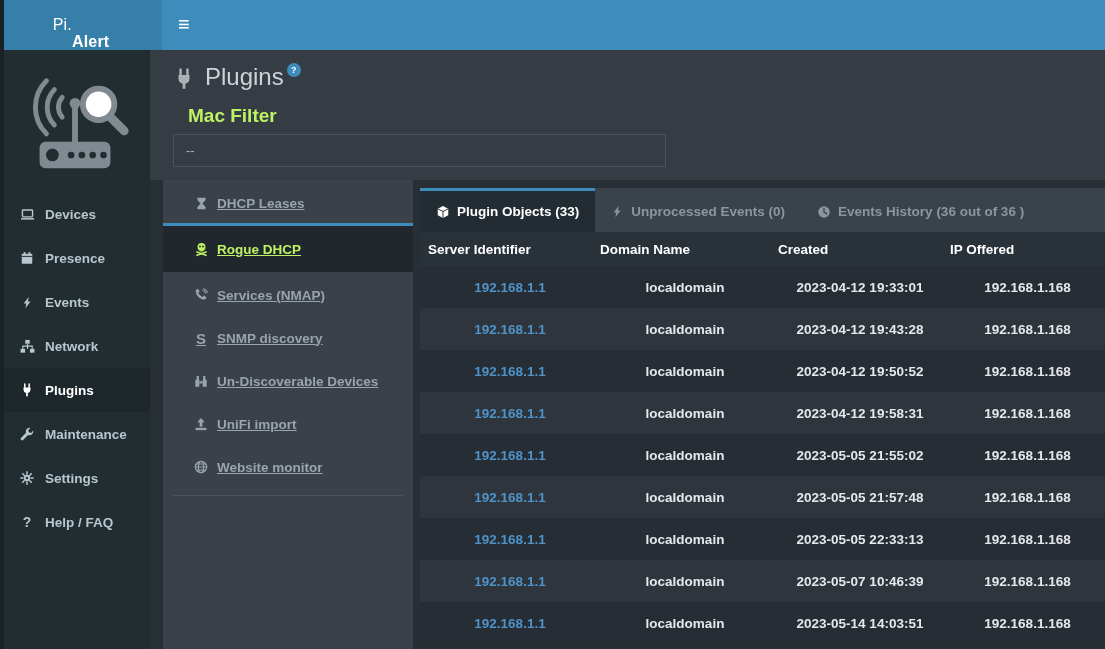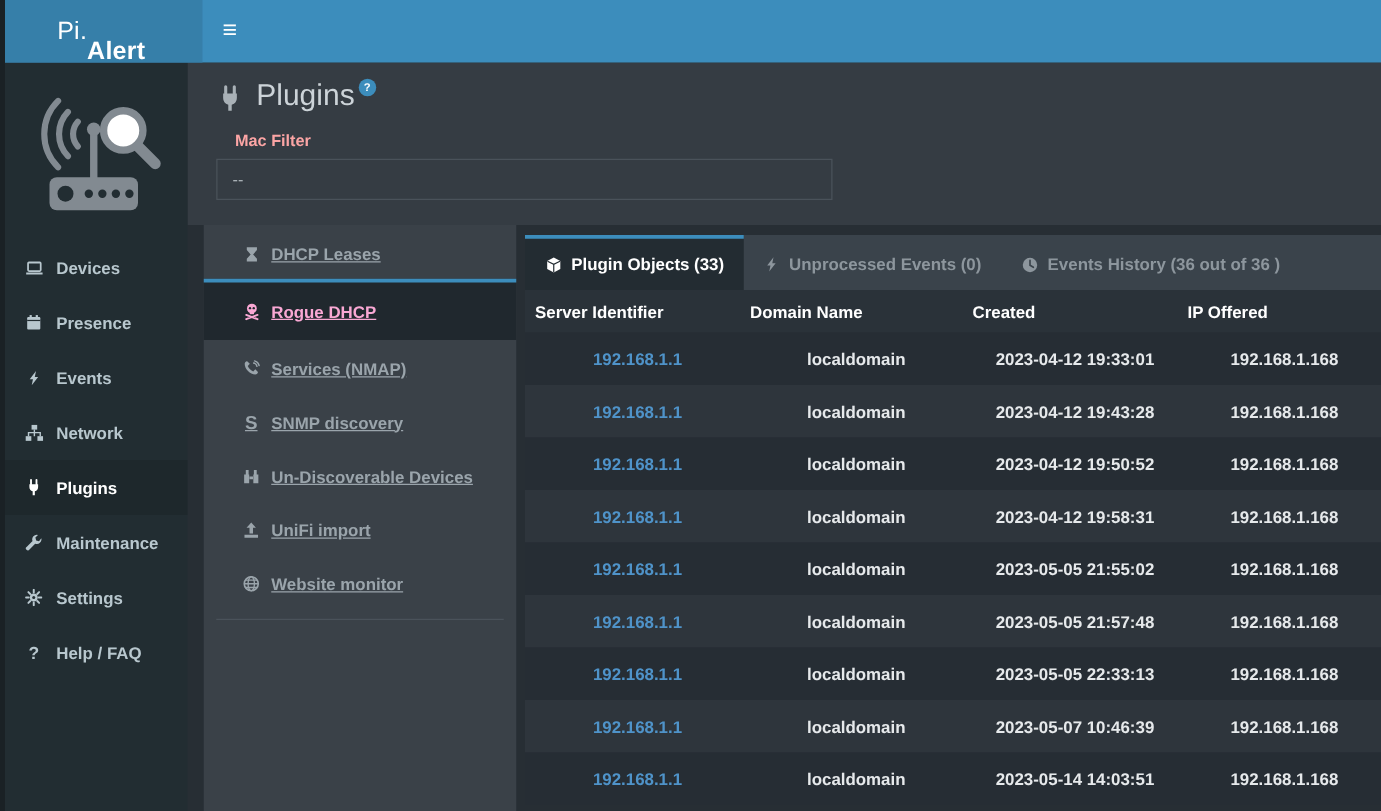--- a/index.html
+++ b/index.html
@@ -6,21 +6,21 @@
   html,body { width:1105px; height:649px; overflow:hidden; }
   body {
     position:relative;
     background:#272e34;
     font-family:"Liberation Sans", sans-serif;
     -webkit-font-smoothing:antialiased;
   }
 
   
   .header { position:absolute; top:0; left:0; right:0; height:50px; display:flex; background:#3c8dbc; z-index:5; }
-  .brand { width:162px; height:50px; background:#367fa9; color:#fff; display:flex; align-items:center; justify-content:center; font-size:20px; letter-spacing:.2px; cursor:pointer; }
+  .brand { width:162px; height:50px; background:#367fa9; color:#fff; display:flex; align-items:center; justify-content:center; font-size:16px; letter-spacing:.2px; cursor:pointer; }
   .brand .thin { font-weight:400; }
   .brand .bold { font-weight:700;margin-top:33px; }
   .navbar { flex:1; display:flex; align-items:center; }
   .hamburger { color:#fff; font-size:20px; padding:11px 18px 13px 16px; cursor:pointer; line-height:1; }
 
   
   .screen-edge { position:absolute; left:0; top:0; bottom:0; width:4px; background:#1a2125; z-index:9; }
 
   
   .sidebar { position:absolute; top:50px; left:0; bottom:0; width:150px; background:#222d32; z-index:4; }
@@ -29,28 +29,28 @@
   .sb-item { display:flex; align-items:center; height:44px; padding-left:13px; border-left:3px solid transparent; color:#b8c7ce; font-size:13.5px; font-weight:600; cursor:pointer; }
   .sb-item.active { background:#1e282c; border-left-color:#3c8dbc; color:#fff; }
   .sb-item .icon { width:22px; margin-right:7px; display:inline-flex; justify-content:center; align-items:center; }
 
   
   .content-top { position:absolute; left:150px; right:0; top:50px; height:130px; background:#353c43; }
   .page-title { display:flex; align-items:flex-start; margin:13px 0 0 23px; color:#ccd3d8; }
   .page-title .title-icon { margin:5px 10px 0 0; display:inline-flex; color:#a9b1b7; }
   .page-title .title-text { font-size:24px; font-weight:400; line-height:1.2; }
   .badge-q { width:14px; height:14px; background:#3c8dbc; border-radius:50%; color:#fff; font-size:9px; font-weight:700; display:flex; align-items:center; justify-content:center; margin:0 0 0 3px; cursor:pointer; }
-  .filter-label { margin:13px 0 7px 38px; color:#fca5a5; font-size:13px; font-weight:700; }
+  .filter-label { margin:13px 0 7px 38px; color:#bef264; font-size:19px; font-weight:700; }
   .filter-input { display:block; margin-left:23px; width:493px; height:33px; border:1px solid #4a525a; background:transparent; color:#aeb6bb; font-size:13px; padding:0 12px; font-family:"Liberation Sans", sans-serif; outline:none; }
 
   
   .nav-panel { position:absolute; left:163px; top:180px; bottom:0; width:250px; background:#3a4148; }
   .np-item { display:flex; align-items:center; height:43px; padding-left:28px; color:#9aa4ab; font-size:13.5px; font-weight:600; cursor:pointer; border-top:3px solid transparent;text-decoration:underline; }
   .np-item .icon { width:20px; margin-right:6px; display:inline-flex; justify-content:center; align-items:center; }
-  .np-item.active { height:49px; background:#20282e; color:#f9a8d4; border-top-color:#3c8dbc;text-align:center; }
+  .np-item.active { height:49px; background:#20282e; color:#bef264; border-top-color:#3c8dbc;text-align:center; }
   .np-divider { border-top:1px solid #4a525a; margin:8px 10px 0 10px; }
 
   
   .main-panel { position:absolute; left:420px; right:0; top:188px; bottom:0; }
   .tabbar { display:flex; background:#3a434b; height:44px; }
   .tab { display:flex; align-items:center; padding:12px 16px; color:#8d969d; font-size:13.5px; font-weight:600; border-top:3px solid transparent; cursor:pointer; white-space:nowrap; }
   .tab.active { background:#232c32; color:#fff; border-top-color:#3c8dbc; }
   .tab .icon { margin-right:7px; display:inline-flex; align-items:center; }
 
   .thead { display:flex; background:#2a3239; height:34px; align-items:center; color:#fff; font-weight:700; font-size:13.5px; }

